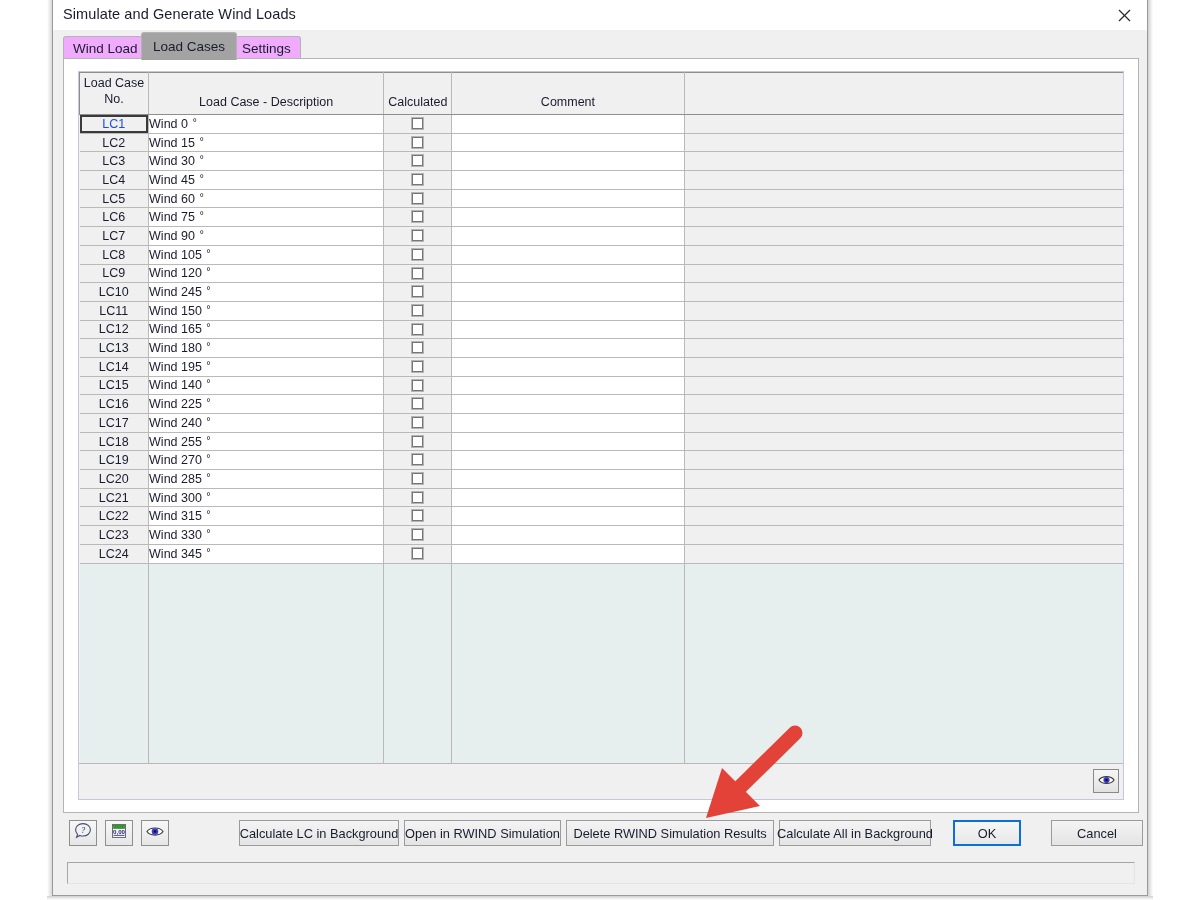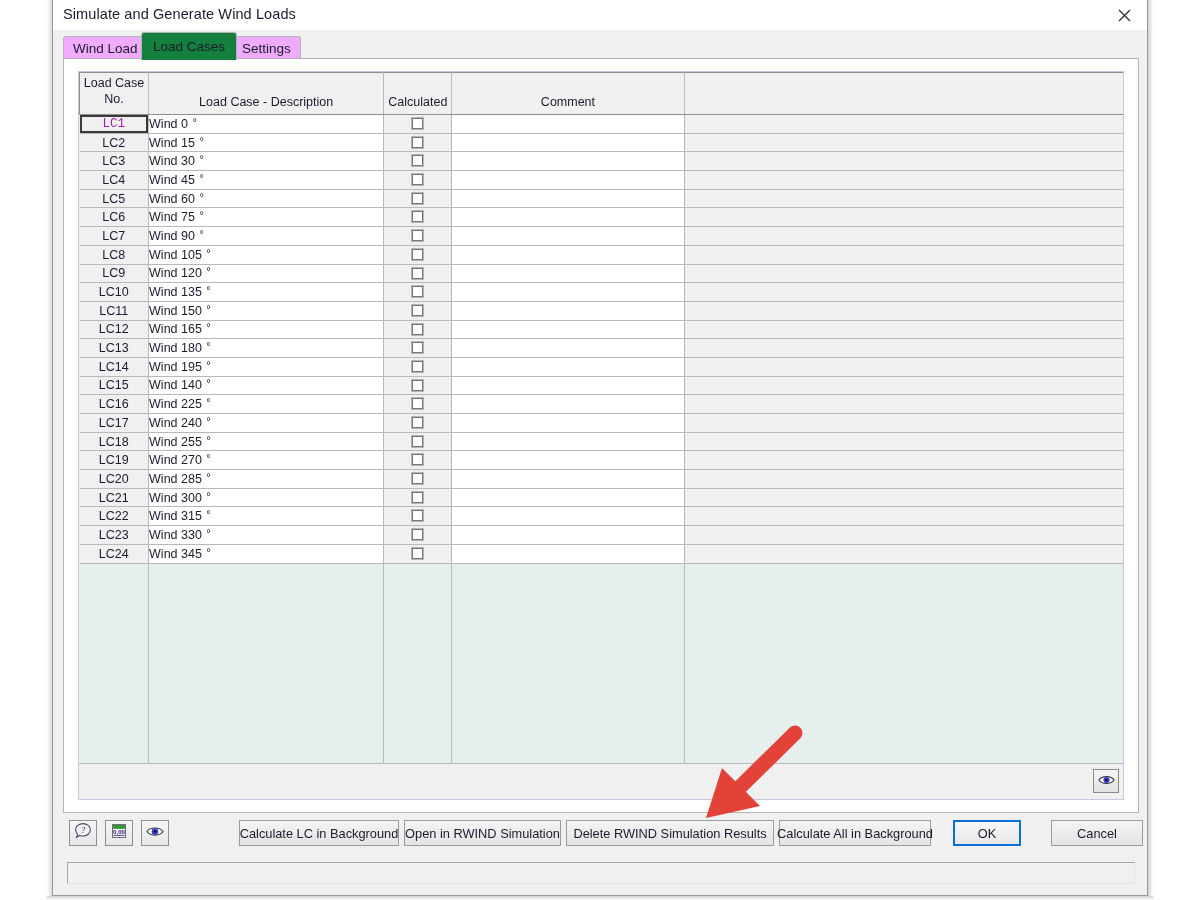--- a/index.html
+++ b/index.html
@@ -62,21 +62,21 @@
     border:1px solid #b4b4b4; border-bottom:none;
     border-radius:3px 3px 0 0;
     font-size:13.5px; color:#1b1b2f;
     display:flex; align-items:center; justify-content:center;
     padding: 0 9px;
     cursor:pointer;
     white-space:nowrap;
   }
   .tab.active {
     top:0px; height:28px;
-    background:#15803d;
+    background:#a3a3a3;
     border-color:#b4b4b4;
     z-index:3;
     padding: 0 11px;
   }
 
   
   .tabpage {
     position:absolute; left:10px; top:58px;
     width:1076px; height:755px;
     background:#ffffff;
@@ -121,24 +121,23 @@
   table.grid thead th:first-child { border-left:1px solid #8e8e8e; }
 
   td.c-no {
     background:#f0f0f0;
     text-align:center;
     height:18.7px;
     font-size:12.5px;
     color:#1b1b2f;
   }
   td.c-no.selected {
-    color:#a21caf;
+    color:#1d4ed8;
     box-shadow: inset 0 0 0 2px #3a3a3a;
     background:#f0f0f0;
-    font-family:Liberation Mono, monospace;
   }
   td.c-desc {
     background:#ffffff;
     padding-left:5px;
     text-align:left;
   }
   td.c-calc {
     background:#f0f0f0;
     text-align:center;
   }
@@ -334,21 +333,21 @@
               </tr>
               <tr>
                 <td class="c-no">LC9</td>
                 <td class="c-desc"><span>Wind 120</span> <span class="deg">°</span></td>
                 <td class="c-calc"><span class="cbox"></span></td>
                 <td class="c-comment"></td>
                 <td class="c-extra"></td>
               </tr>
               <tr>
                 <td class="c-no">LC10</td>
-                <td class="c-desc"><span>Wind 135</span> <span class="deg">°</span></td>
+                <td class="c-desc"><span>Wind 245</span> <span class="deg">°</span></td>
                 <td class="c-calc"><span class="cbox"></span></td>
                 <td class="c-comment"></td>
                 <td class="c-extra"></td>
               </tr>
               <tr>
                 <td class="c-no">LC11</td>
                 <td class="c-desc"><span>Wind 150</span> <span class="deg">°</span></td>
                 <td class="c-calc"><span class="cbox"></span></td>
                 <td class="c-comment"></td>
                 <td class="c-extra"></td>

